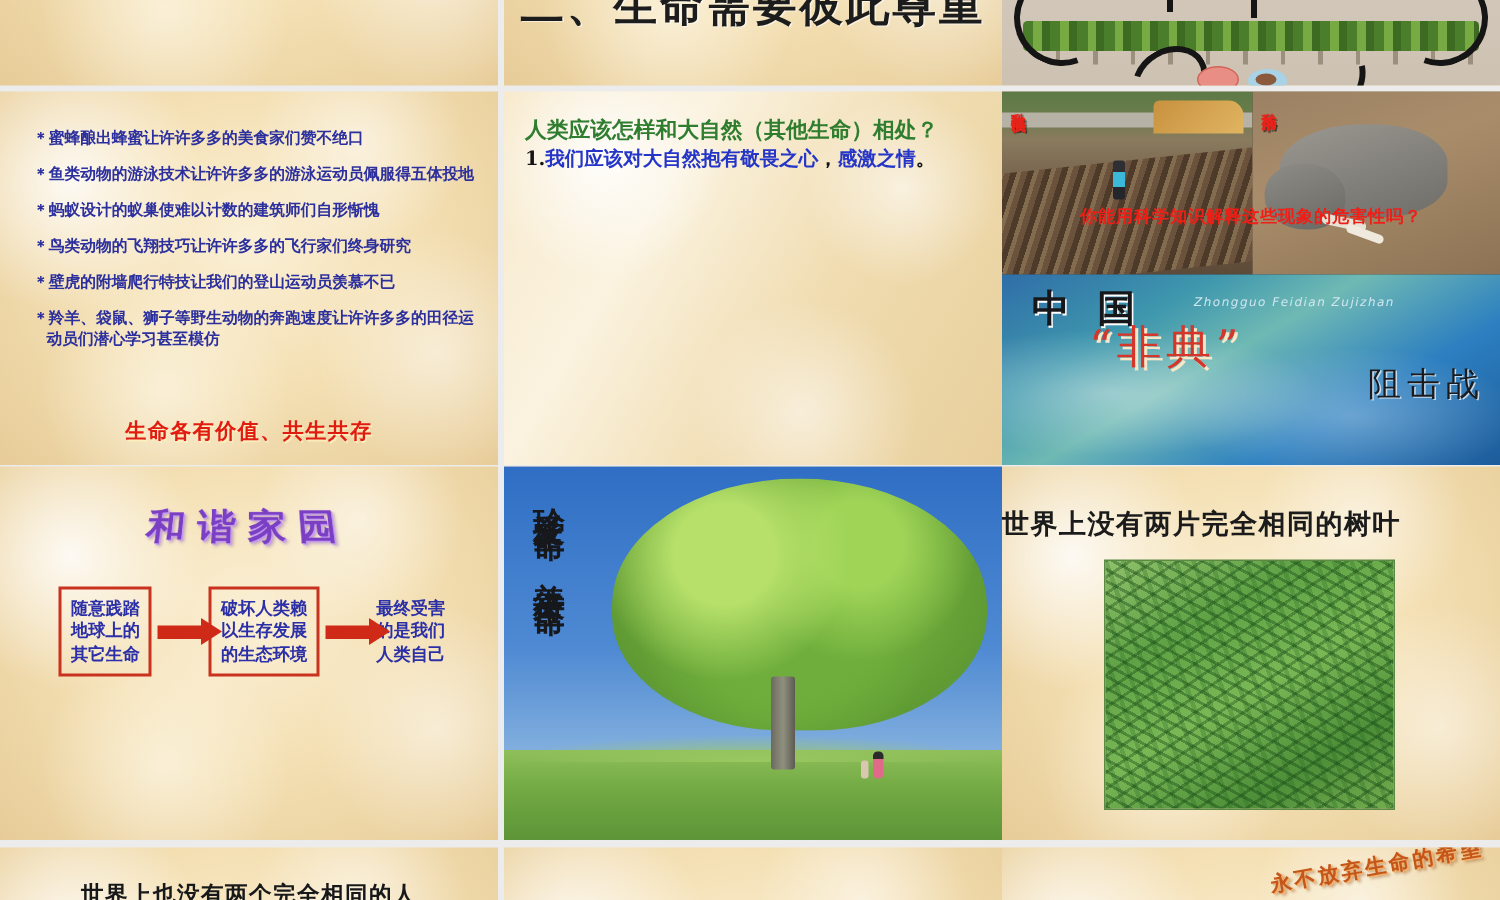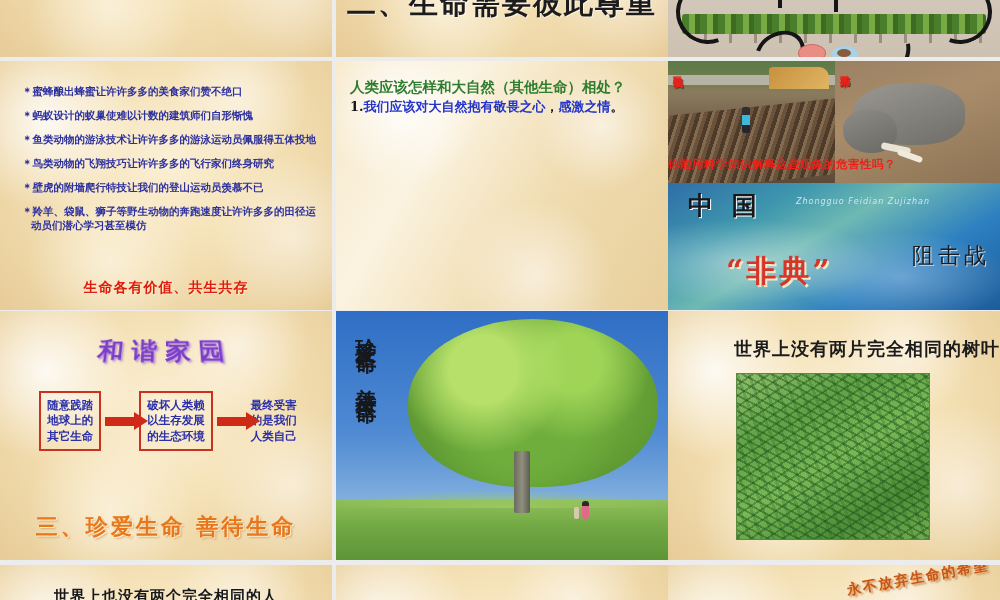--- a/index.html
+++ b/index.html
@@ -42,21 +42,21 @@
     font-weight:700;font-size:29px;color:#1c1c1c;letter-spacing:2px;
     text-shadow:1px 1px 0 rgba(255,255,255,.6);
   }
 
   
   .bullets{
     position:absolute;left:22px;right:14px;top:24px;
     color:#2c2f9e;font-size:10.5px;line-height:1.42;
     font-family:"DejaVu Serif","Liberation Serif",serif;font-weight:700;
   }
-  .bullets li{list-style:none;margin:0 0 9px 0;text-indent:-9px;padding-left:9px;font-family:Liberation Mono, monospace;}
+  .bullets li{list-style:none;margin:0 0 9px 0;text-indent:-9px;padding-left:9px;}
   .bullets ul{margin:0;padding:0;}
   .closing-red{
     position:absolute;left:0;right:0;bottom:13px;text-align:center;
     color:#e01b10;font-size:14px;font-weight:700;letter-spacing:1px;
     font-family:Liberation Mono, monospace;
     text-shadow:1px 1px 0 rgba(255,240,190,.8);
   }
 
   
   .qa{position:absolute;left:14px;right:10px;top:16px;
@@ -121,28 +121,28 @@
   .ph-sars{left:0;top:122px;width:332px;height:127px;
     background:
       radial-gradient(ellipse at 22% 62%, rgba(255,255,255,.38) 0%, rgba(255,255,255,0) 38%),
       radial-gradient(ellipse at 70% 74%, rgba(255,255,255,.3) 0%, rgba(255,255,255,0) 34%),
       linear-gradient(150deg,#2f6ea8 0%,#3e97ad 26%,#6fb9b4 44%,#2c7fc0 70%,#1d5c9b 100%);}
   .sars-cn{position:absolute;left:20px;top:6px;color:#16171a;font-size:25px;font-weight:700;
     letter-spacing:5px;font-family:"DejaVu Sans","Liberation Sans",sans-serif;
     text-shadow:1px 1px 0 #fff;}
   .sars-pin{position:absolute;left:128px;top:14px;color:#cfe6ef;font-size:8px;letter-spacing:1px;
     font-style:italic;}
-  .sars-quote{position:absolute;left:58px;top:28px;color:#d6362a;font-size:30px;font-weight:700;
+  .sars-quote{position:absolute;left:58px;top:28px;color:#d6362a;font-size:30px;font-weight:400;
     letter-spacing:3px;text-shadow:2px 2px 0 #f6e7c8;
-    font-family:"DejaVu Serif","Liberation Serif",serif;margin-top:40px;}
+    font-family:"DejaVu Serif","Liberation Serif",serif;}
   .sars-sub{position:absolute;right:10px;top:58px;color:#1a1b1e;font-size:22px;font-weight:400;
     letter-spacing:4px;text-shadow:1px 1px 0 rgba(255,255,255,.7);}
   .vlabel{position:absolute;color:#e8231a;font-size:10px;font-weight:700;line-height:1.05;
     writing-mode:vertical-rl;text-shadow:1px 1px 0 rgba(0,0,0,.35);letter-spacing:1px;}
-  .overlay-q{position:absolute;left:0;right:0;top:96px;
+  .overlay-q{position:absolute;left:0;right:0;top:76px;text-align:center;
     color:#ef1f17;font-size:11.5px;font-weight:700;letter-spacing:.5px;
     font-family:Liberation Serif, serif;}
 
   
   .wordart-arch{position:absolute;left:50px;top:22px;width:230px;height:48px;
     text-align:center;color:#7b3fc4;font-size:26px;font-weight:700;letter-spacing:8px;
     font-family:"DejaVu Serif","Liberation Serif",serif;
     transform:perspective(160px) rotateX(20deg);
     text-shadow:1px 1px 0 #c59bf0, 2px 2px 2px rgba(90,30,150,.35);}
   .flow{position:absolute;left:16px;right:12px;top:80px;display:flex;align-items:center;gap:4px;justify-content:center;}
@@ -180,21 +180,21 @@
   .vtext{position:absolute;left:16px;top:10px;
     writing-mode:vertical-rl;text-orientation:upright;
     color:#16181c;font-size:21px;font-weight:700;letter-spacing:5px;
     font-family:"DejaVu Serif","Liberation Serif",serif;}
   .tinyfig{position:absolute;left:246px;top:190px;width:7px;height:18px;
     background:linear-gradient(180deg,#2b2b2b 0 5px,#e06a8a 5px 18px);border-radius:3px;}
   .tinyfig2{position:absolute;left:238px;top:196px;width:5px;height:12px;
     background:#d8c8b0;border-radius:2px;}
 
   
-  .fern-title{position:absolute;left:0;right:0;top:26px;text-align:right;
+  .fern-title{position:absolute;left:0;right:0;top:26px;text-align:left;
     color:#1b1b1b;font-size:18px;font-weight:700;letter-spacing:1px;
     font-family:"DejaVu Sans","Liberation Sans",sans-serif;}
   .fern-photo{position:absolute;left:68px;top:62px;width:192px;height:165px;
     background:
       repeating-linear-gradient(28deg, rgba(22,74,22,.40) 0 2px, rgba(255,255,255,0) 2px 7px),
       repeating-linear-gradient(-34deg, rgba(18,66,18,.34) 0 2px, rgba(255,255,255,0) 2px 9px),
       repeating-linear-gradient(70deg, rgba(40,104,34,.28) 0 3px, rgba(255,255,255,0) 3px 11px),
       linear-gradient(150deg,#8fc06a 0%,#5fa245 28%,#7ab856 52%,#4d8e38 78%,#74ad50 100%);
     border:1px solid #5c8a45;}
 
@@ -233,22 +233,22 @@
       <div class="curve" style="right:86px;top:224px;transform:rotate(-60deg);width:44px;height:34px;"></div>
       <div class="blob-red" style="left:130px;top:236px;"></div>
       <div class="blob-blue" style="left:164px;top:238px;"></div>
     </div>
   </div>
 
   <div class="slide bg-cream col0 row1">
     <div class="bullets">
       <ul>
         <li>＊蜜蜂酿出蜂蜜让许许多多的美食家们赞不绝口</li>
+        <li>＊鱼类动物的游泳技术让许许多多的游泳运动员佩服得五体投地</li>
         <li>＊蚂蚁设计的蚁巢使难以计数的建筑师们自形惭愧</li>
-        <li>＊鱼类动物的游泳技术让许许多多的游泳运动员佩服得五体投地</li>
         <li>＊鸟类动物的飞翔技巧让许许多多的飞行家们终身研究</li>
         <li>＊壁虎的附墙爬行特技让我们的登山运动员羡慕不已</li>
         <li>＊羚羊、袋鼠、狮子等野生动物的奔跑速度让许许多多的田径运动员们潜心学习甚至模仿</li>
       </ul>
     </div>
     <div class="closing-red">生命各有价值、共生共存</div>
   </div>
 
   <div class="slide bg-cream2 col1 row1">
     <div class="qa">
@@ -297,21 +297,20 @@
 其它生命</div>
       <div class="fa"></div>
       <div class="fbox">破坏人类赖
 以生存发展
 的生态环境</div>
       <div class="fa"></div>
       <div class="fplain">最终受害
 的是我们
 人类自己</div>
     </div>
-    <div class="sect3">三、珍爱生命 善待生命</div>
   </div>
 
   <div class="slide col1 row2">
     <div class="treeslide">
       <div class="sky"></div>
       <div class="grass"></div>
       <div class="canopy"></div>
       <div class="trunk"></div>
       <div class="tinyfig"></div>
       <div class="tinyfig2"></div>

